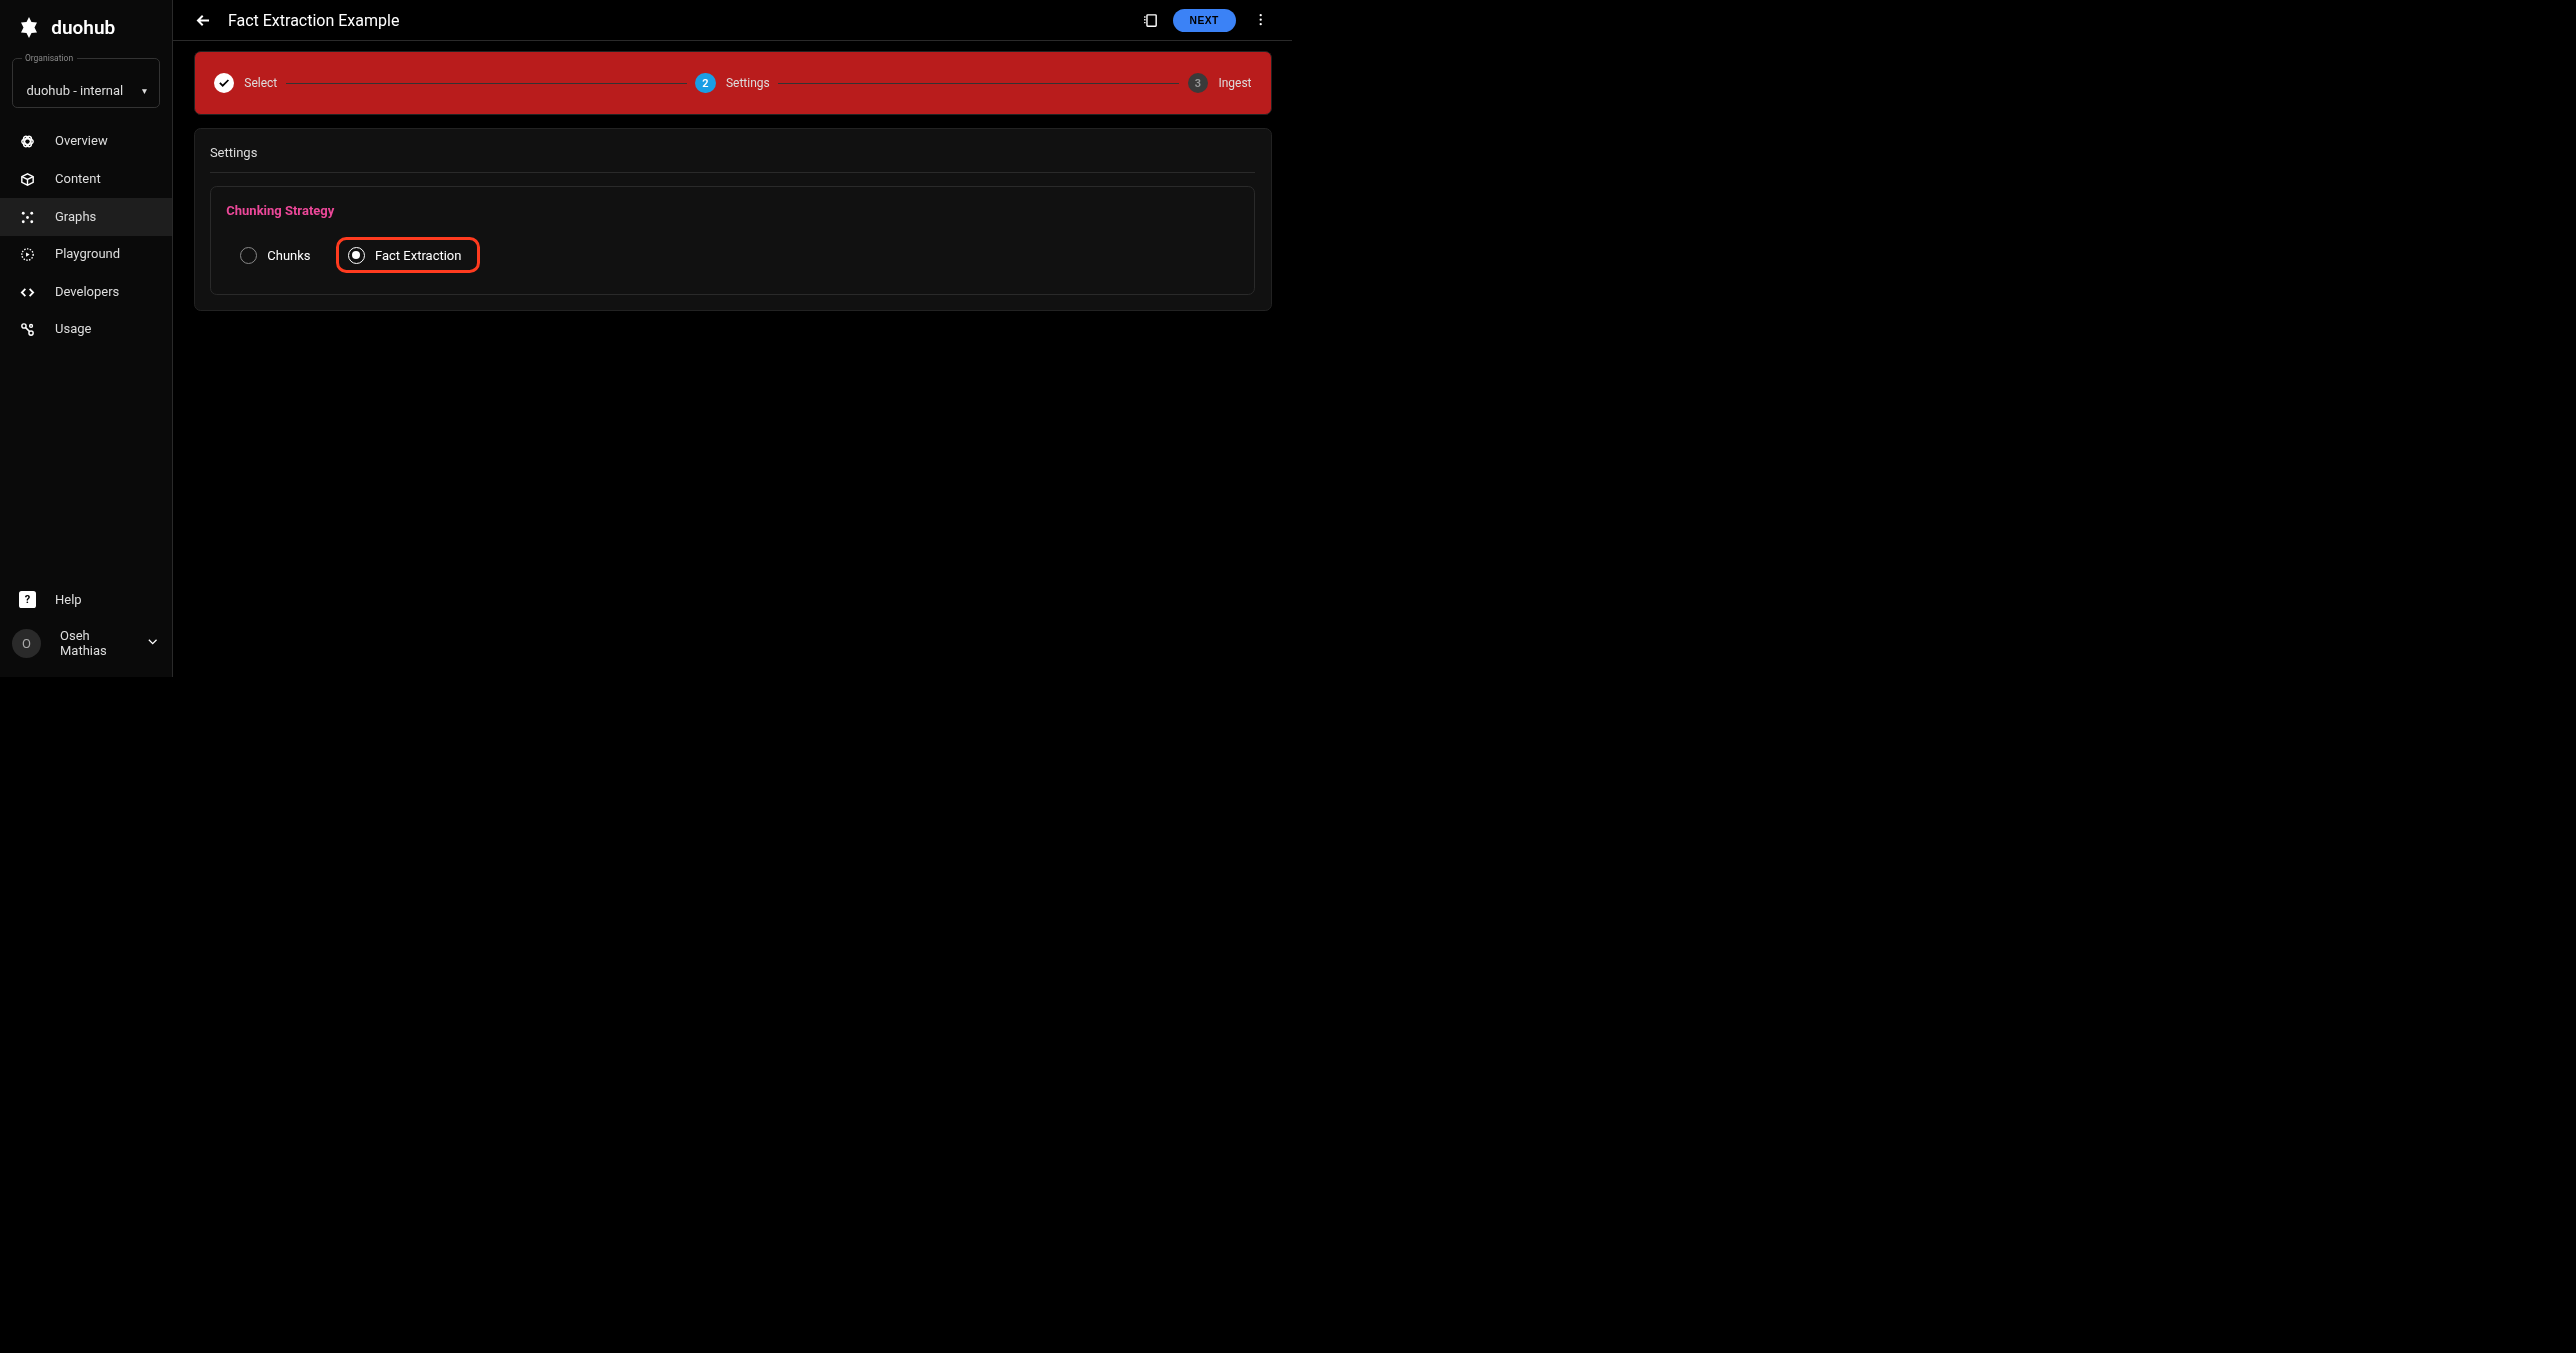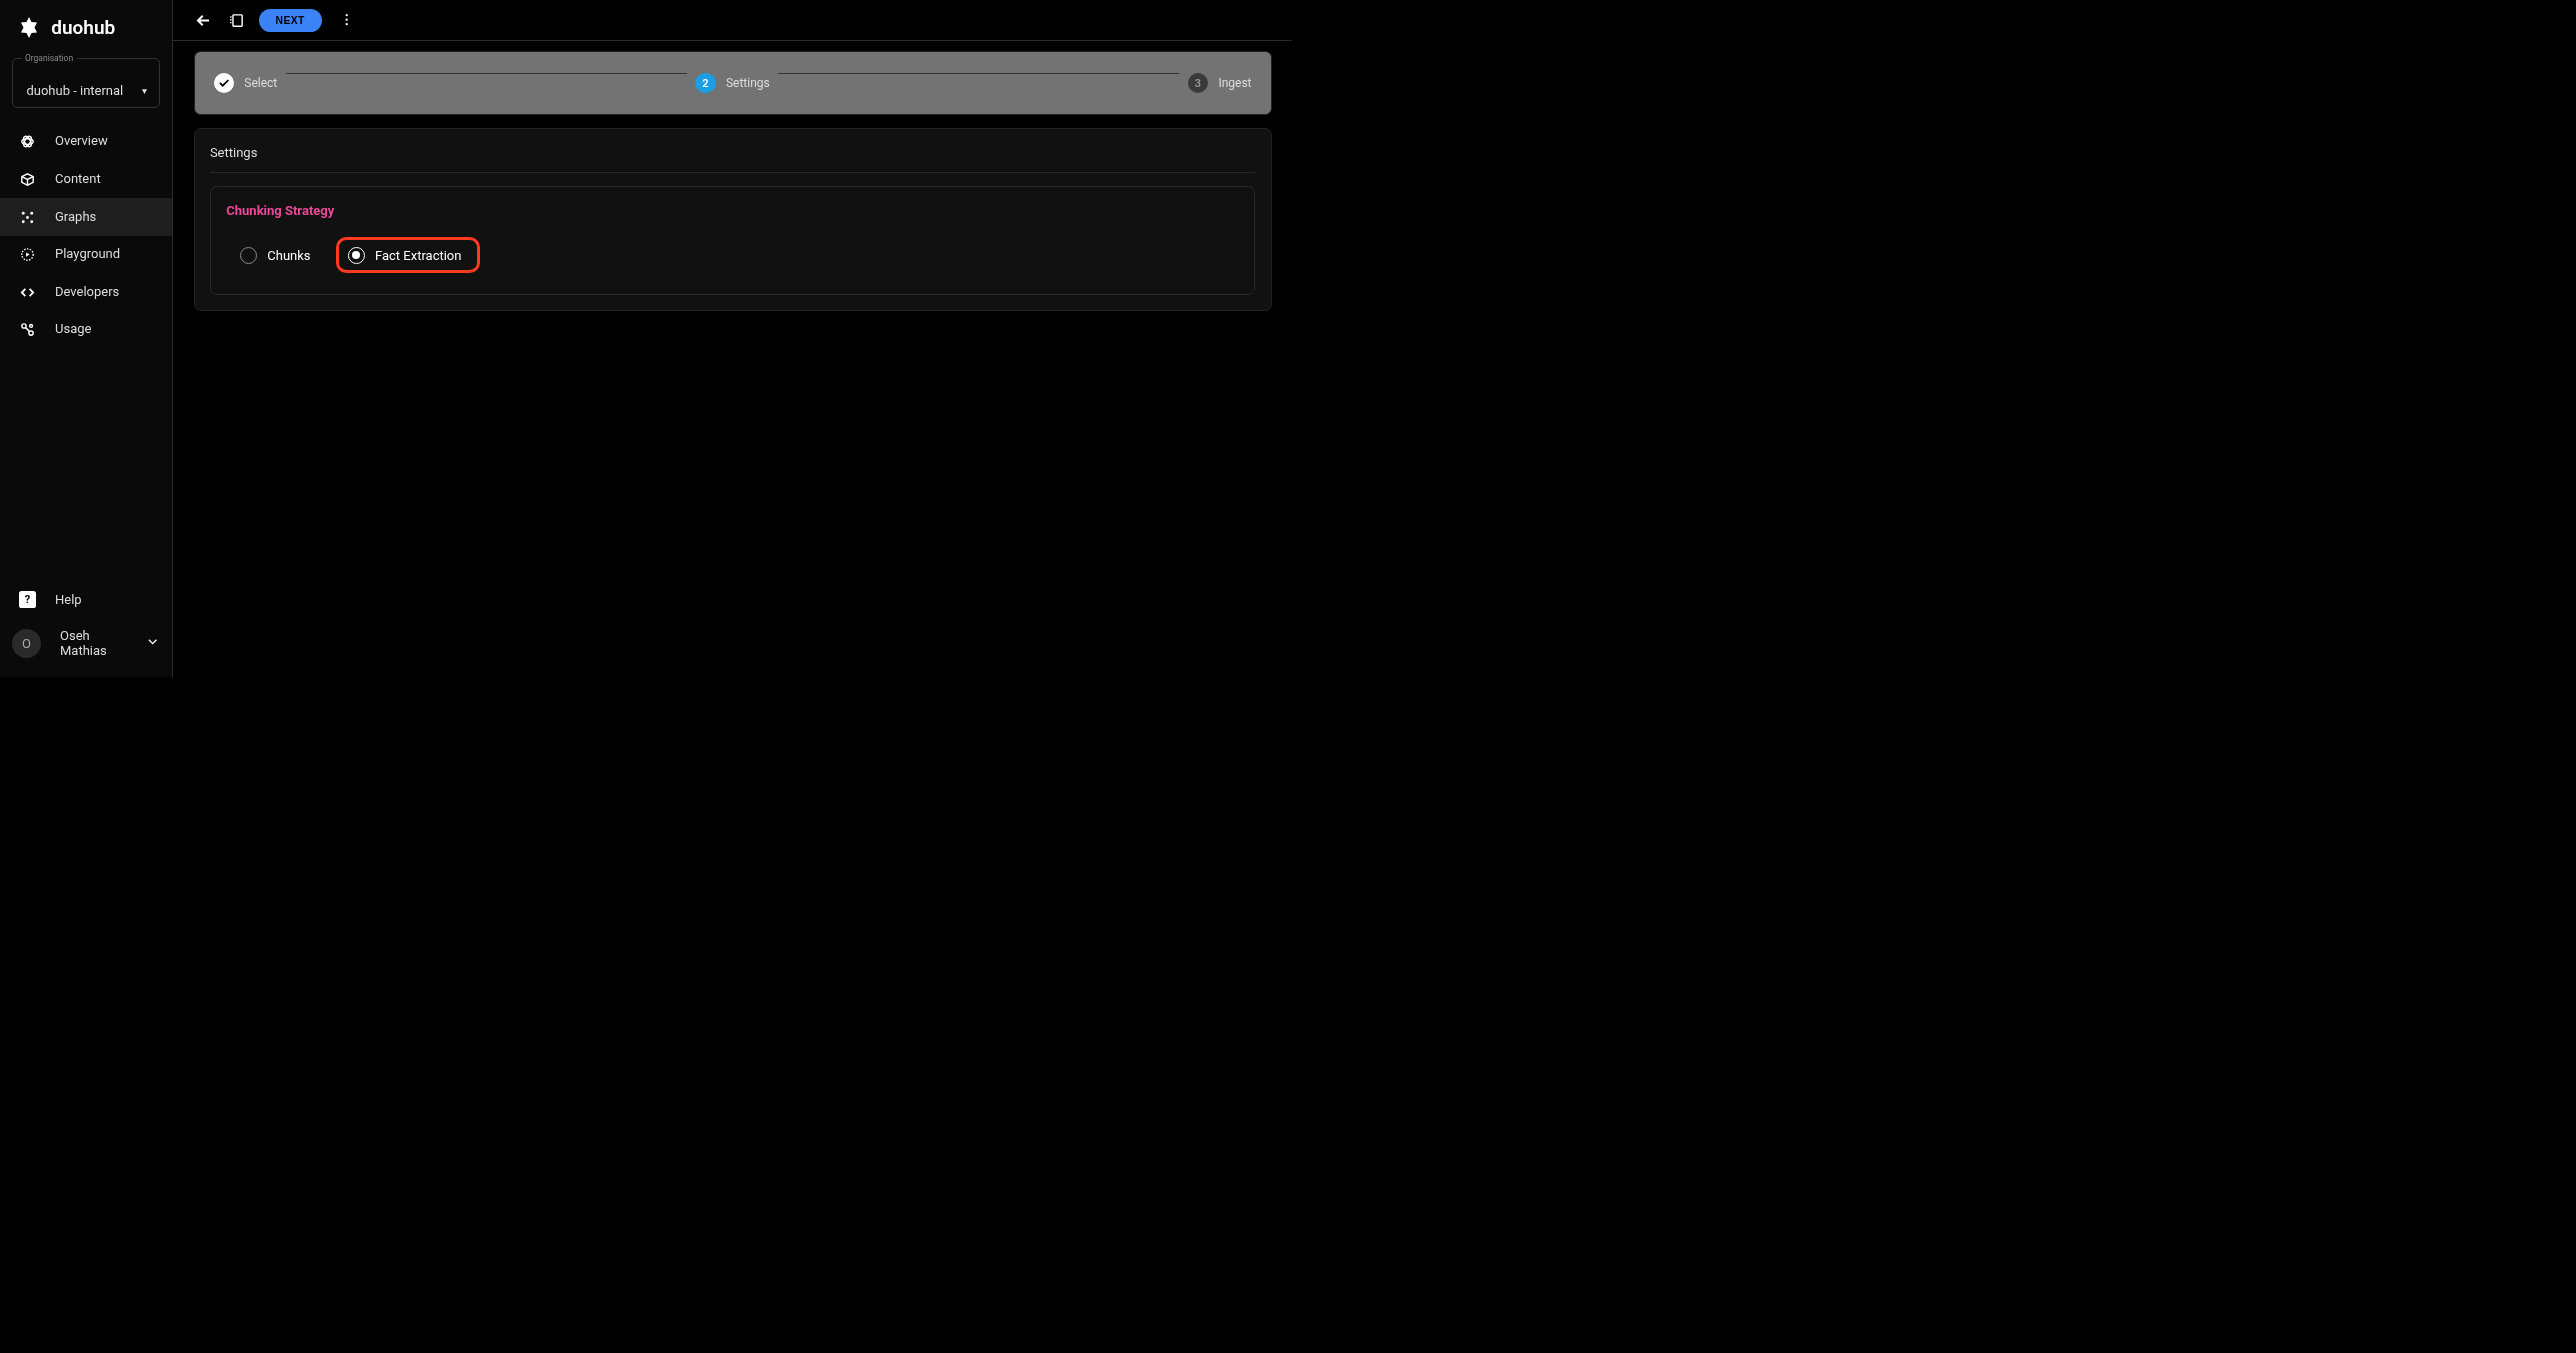--- a/index.html
+++ b/index.html
@@ -140,26 +140,26 @@
       letter-spacing: 0.4px;
       cursor: pointer;
     }
     .more-btn { cursor: pointer; display: flex; padding: 0 3.4px; }
     .more-btn svg { width: 15.4px; height: 15.4px; }
     
     .content { padding: 10.3px 20.5px; }
     
     
     .stepper {
-      background: #737373;
+      background: #b91c1c;
       border: 0.9px solid #222;
       border-radius: 6.8px;
       padding: 20.5px 19px;
       display: flex;
-      align-items: flex-start;
+      align-items: center;
       gap: 8.5px;
     }
     .step { display: flex; align-items: center; gap: 10.3px; }
     .step-circle {
       width: 20.5px; height: 20.5px;
       border-radius: 50%;
       display: flex;
       align-items: center;
       justify-content: center;
       font-size: 11px;
@@ -323,20 +323,21 @@
     </div>
   </aside>
 
   <main class="main">
     <header class="header">
       <span class="back-btn">
         <svg viewBox="0 0 24 24" fill="none" stroke="#fff" stroke-width="2.5">
             <path d="M19 12H5M11 6l-6 6 6 6"></path>
           </svg>
       </span>
+      <span class="page-title">Fact Extraction Example</span>
       <div class="header-actions">
         <span class="panel-icon">
           <svg viewBox="0 0 24 24" fill="none" stroke="#fff" stroke-width="2">
               <rect x="7" y="4" width="13" height="16" rx="1"></rect>
               <path d="M4 6v12" stroke-dasharray="2 2"></path>
             </svg>
         </span>
         <button class="next-btn">NEXT</button>
         <span class="more-btn">
           <svg viewBox="0 0 24 24" fill="#fff">

